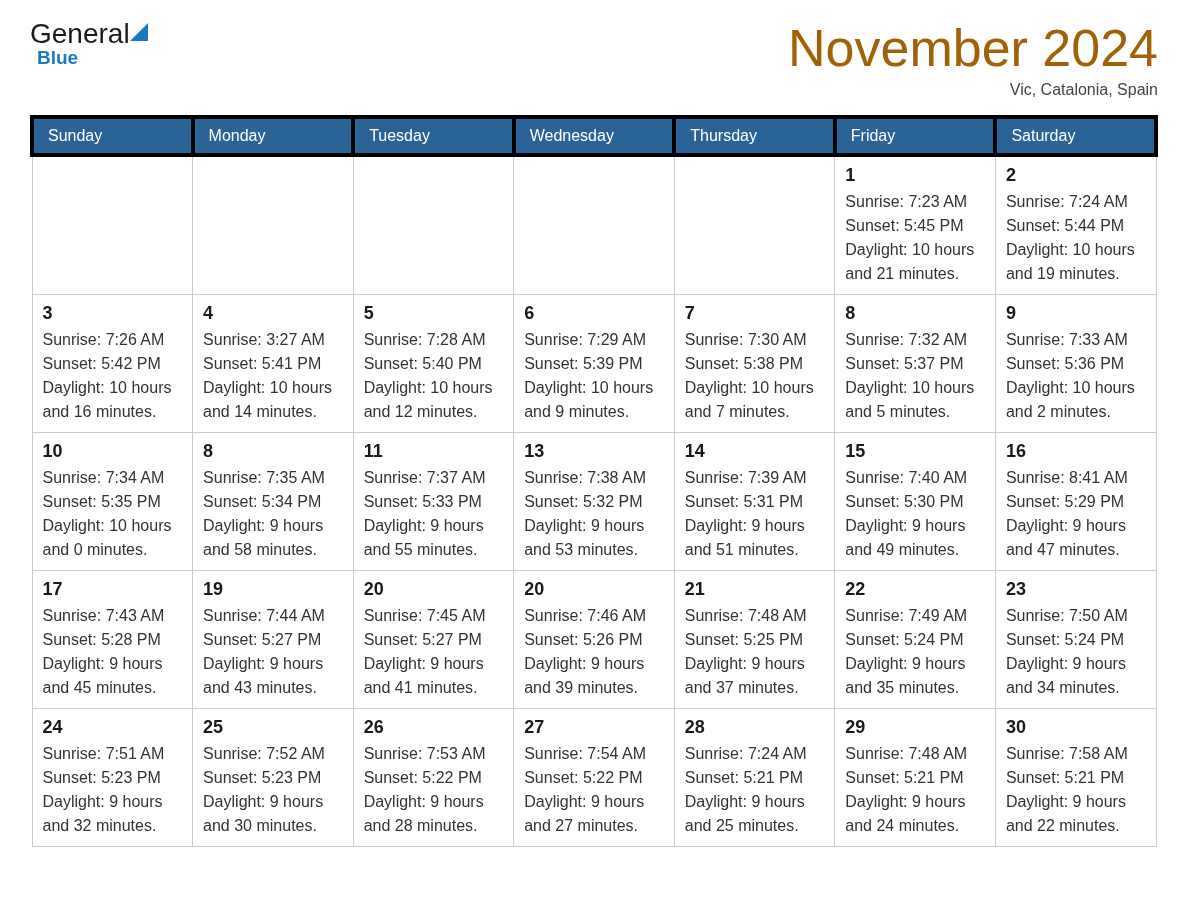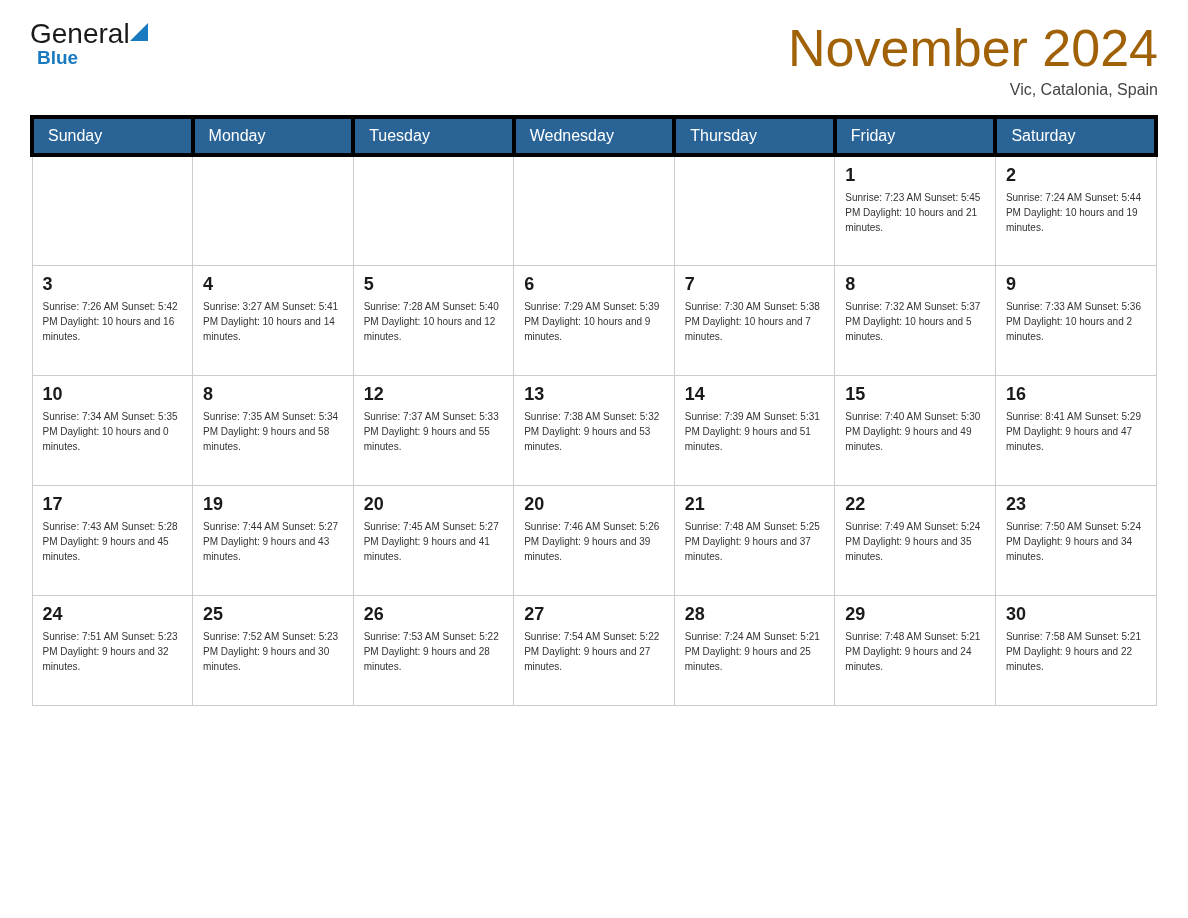--- a/index.html
+++ b/index.html
@@ -75,21 +75,21 @@
       border-top: 2px solid #2a6496;
     }
     .day-number {
       font-size: 18px;
       font-weight: bold;
       color: #1a1a1a;
       display: block;
       margin-bottom: 4px;
     }
     .day-info {
-      font-size: 10px;
+      font-size: 16px;
       color: #333;
       line-height: 1.5;
     }
     .empty-cell {
       background: #f9f9f9;
     }
     
     .logo-line1 {
       display: flex;
       align-items: center;
@@ -206,21 +206,21 @@
 Sunset: 5:35 PM
 Daylight: 10 hours and 0 minutes.</div>
         </td>
         <td>
           <span class="day-number">8</span>
           <div class="day-info">Sunrise: 7:35 AM
 Sunset: 5:34 PM
 Daylight: 9 hours and 58 minutes.</div>
         </td>
         <td>
-          <span class="day-number">12</span>
+          <span class="day-number">11</span>
           <div class="day-info">Sunrise: 7:37 AM
 Sunset: 5:33 PM
 Daylight: 9 hours and 55 minutes.</div>
         </td>
         <td>
           <span class="day-number">13</span>
           <div class="day-info">Sunrise: 7:38 AM
 Sunset: 5:32 PM
 Daylight: 9 hours and 53 minutes.</div>
         </td>

